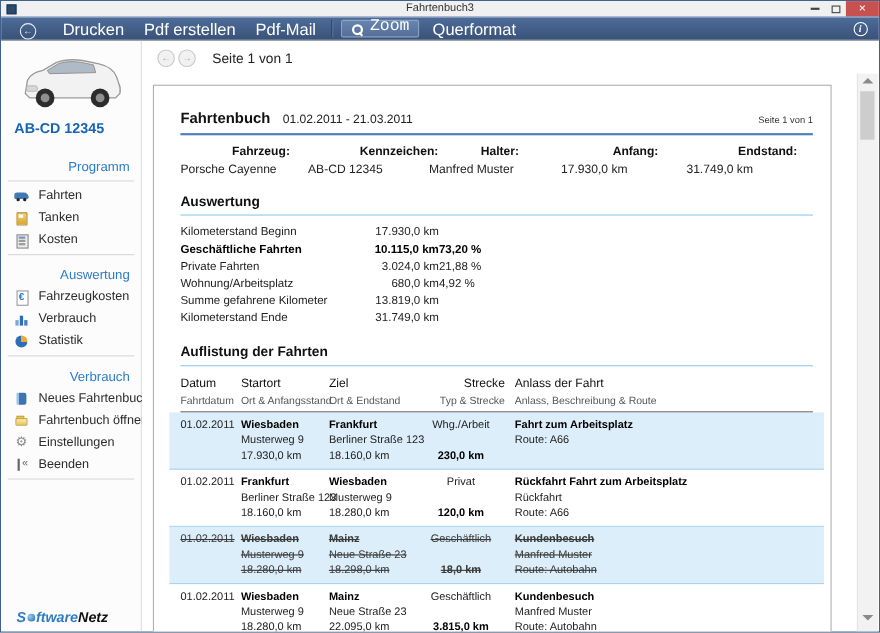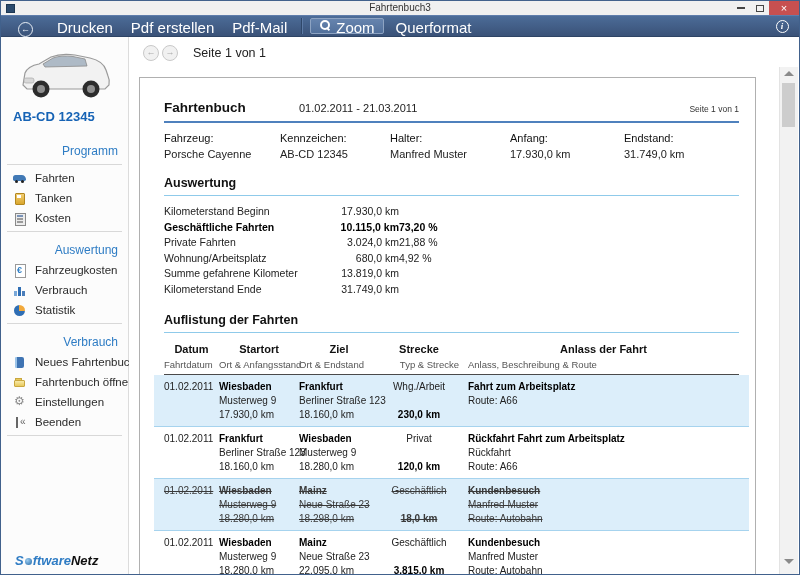--- a/index.html
+++ b/index.html
@@ -17,21 +17,21 @@
   .glyph-max{width:8px;height:7px;border:1px solid #444;box-sizing:border-box;}
   .tb-btn.close{width:30px;background:#c75050;}
   .tb-btn.close::before{content:"×";color:#fff;font-size:11px;line-height:12px;}
 
   
   .toolbar{position:relative;height:22px;background:linear-gradient(#4c6c98,#3a5278);border-top:1px solid #5f7dab;border-bottom:1px solid #2e4465;display:flex;align-items:center;padding-left:6px;box-sizing:border-box;color:#fff;}
   .tool-btn{font-size:15px;padding:0 9px;height:14px;line-height:18px;white-space:nowrap;cursor:default;}
   .back-icon{display:inline-block;width:13px;height:13px;border:1.5px solid #e9eff6;border-radius:50%;position:relative;margin:0 6px 0 2px;vertical-align:middle;}
   .back-icon::before{content:"←";position:absolute;left:0;top:0;width:13px;text-align:center;font-size:9px;line-height:13px;color:#e9eff6;}
   .tool-sep{width:1px;height:16px;background:#2f4769;box-shadow:1px 0 0 #5c7aa5;margin:0 5px;}
-  .tool-btn.zoom{display:flex;align-items:flex-start;background:linear-gradient(#6684ae,#52709b);border:1px solid #8da3c2;border-radius:2px;padding:0 8px;margin:0 3px;}
+  .tool-btn.zoom{display:flex;align-items:flex-end;background:linear-gradient(#6684ae,#52709b);border:1px solid #8da3c2;border-radius:2px;padding:0 8px;margin:0 3px;font-family:Liberation Mono, monospace;}
   .magnifier-icon{position:relative;width:12px;height:12px;margin-right:5px;}
   .magnifier-icon::before{content:"";position:absolute;left:1px;top:1px;width:6px;height:6px;border:2px solid #fff;border-radius:50%;}
   .magnifier-icon::after{content:"";position:absolute;left:8px;top:8px;width:2px;height:4px;background:#fff;transform:rotate(-45deg);}
   .info-btn{position:absolute;right:10px;top:4px;width:13px;height:13px;border:1.5px solid #fff;border-radius:50%;box-sizing:border-box;}
   .info-btn::before{content:"i";position:absolute;left:0;top:0;width:10px;text-align:center;font-size:9px;line-height:10px;color:#fff;font-family:"Liberation Serif",serif;font-style:italic;font-weight:bold;}
 
   
   .bodyarea{position:absolute;top:36px;left:0;right:0;bottom:0;}
   .sidebar{position:absolute;left:0;top:0;bottom:0;width:128px;background:#fcfcfc;border-right:1px solid #dcdcdc;box-sizing:border-box;}
   .main{position:absolute;left:128px;top:0;right:0;bottom:0;background:#fff;}
@@ -69,47 +69,47 @@
 
   
   .navrow{position:absolute;left:14px;top:8px;display:flex;align-items:center;}
   .nav-circle{width:14px;height:14px;border-radius:50%;background:#f1f1f1;border:1px solid #c9c9c9;margin-right:3px;position:relative;}
   .nav-circle::before{content:"←";position:absolute;left:0;top:0;width:14px;text-align:center;font-size:9px;line-height:13px;color:#ababab;}
   .nav-circle.next::before{content:"→";}
   .nav-label{font-size:12.5px;color:#222;margin-left:12px;}
 
   
   .page{position:absolute;left:10px;top:40px;width:617px;height:600px;background:#fff;border:1px solid #b0b0b0;box-sizing:border-box;padding:0 16px 0 24px;}
-  .r-headrow{display:flex;align-items:baseline;margin-top:22px;gap:42px;}
+  .r-headrow{display:flex;align-items:baseline;margin-top:22px;}
   .r-title{font-size:13.5px;font-weight:bold;color:#111;width:93px;}
   .r-range{font-size:11px;color:#222;}
   .r-page{margin-left:auto;font-size:8.5px;color:#333;}
   .r-line-blue{border-top:2px solid #4f81bd;margin-top:6px;}
   .r-info{display:flex;margin-top:9px;}
   .r-info-col:nth-of-type(1){width:116px;}
   .r-info-col:nth-of-type(2){width:110px;}
   .r-info-col:nth-of-type(3){width:120px;}
   .r-info-col:nth-of-type(4){width:114px;}
-  .r-info-label{font-size:11px;font-weight:normal;color:#111;}
+  .r-info-label{font-size:11px;font-weight:bold;color:#111;margin-left:47px;}
   .r-info-value{font-size:11px;color:#222;margin-top:4px;white-space:nowrap;}
   .r-section{font-size:12.5px;font-weight:bold;color:#111;margin-top:16px;}
   .r-line-light{border-top:1px solid #8fcaea;margin-top:5px;}
   .aus-rows{margin-top:8px;}
   .aus-row{display:flex;font-size:10.5px;color:#222;line-height:15.5px;}
   .aus-row.bold{font-weight:bold;color:#000;}
   .a-label{width:150px;}
   .a-km{width:85px;text-align:right;white-space:nowrap;}
   .a-pct{width:75px;text-align:left;white-space:nowrap;}
   .t-header{display:flex;margin-top:10px;}
   .t-hcol:nth-of-type(1){width:55px;}
   .t-hcol:nth-of-type(2){width:80px;}
   .t-hcol:nth-of-type(3){width:80px;}
   .t-hcol:nth-of-type(4){width:80px;text-align:right;}
   .t-hcol:nth-of-type(5){flex:1;margin-left:9px;}
-  .t-htitle{font-size:11px;font-weight:bold;color:#111;white-space:nowrap;text-align:center;}
+  .t-htitle{font-size:11px;font-weight:normal;color:#111;white-space:nowrap;}
   .t-hsub{font-size:9.5px;color:#555;margin-top:4px;white-space:nowrap;}
   .t-hline{border-top:1px solid #4a4a4a;margin-top:4px;}
   .trips > div:nth-of-type(odd){background:#dceefa;}
   .trip-row{display:flex;padding:5px 10px 4px;margin:0 -10px;border-bottom:1px solid #a6d3ee;font-size:10px;color:#222;line-height:14px;}
   .trip-row .c{white-space:nowrap;}
   .c.date{width:55px;}
   .c.start{width:80px;}
   .c.ziel{width:80px;}
   .c.strecke{width:80px;text-align:center;}
   .c.anlass{flex:1;margin-left:9px;}

